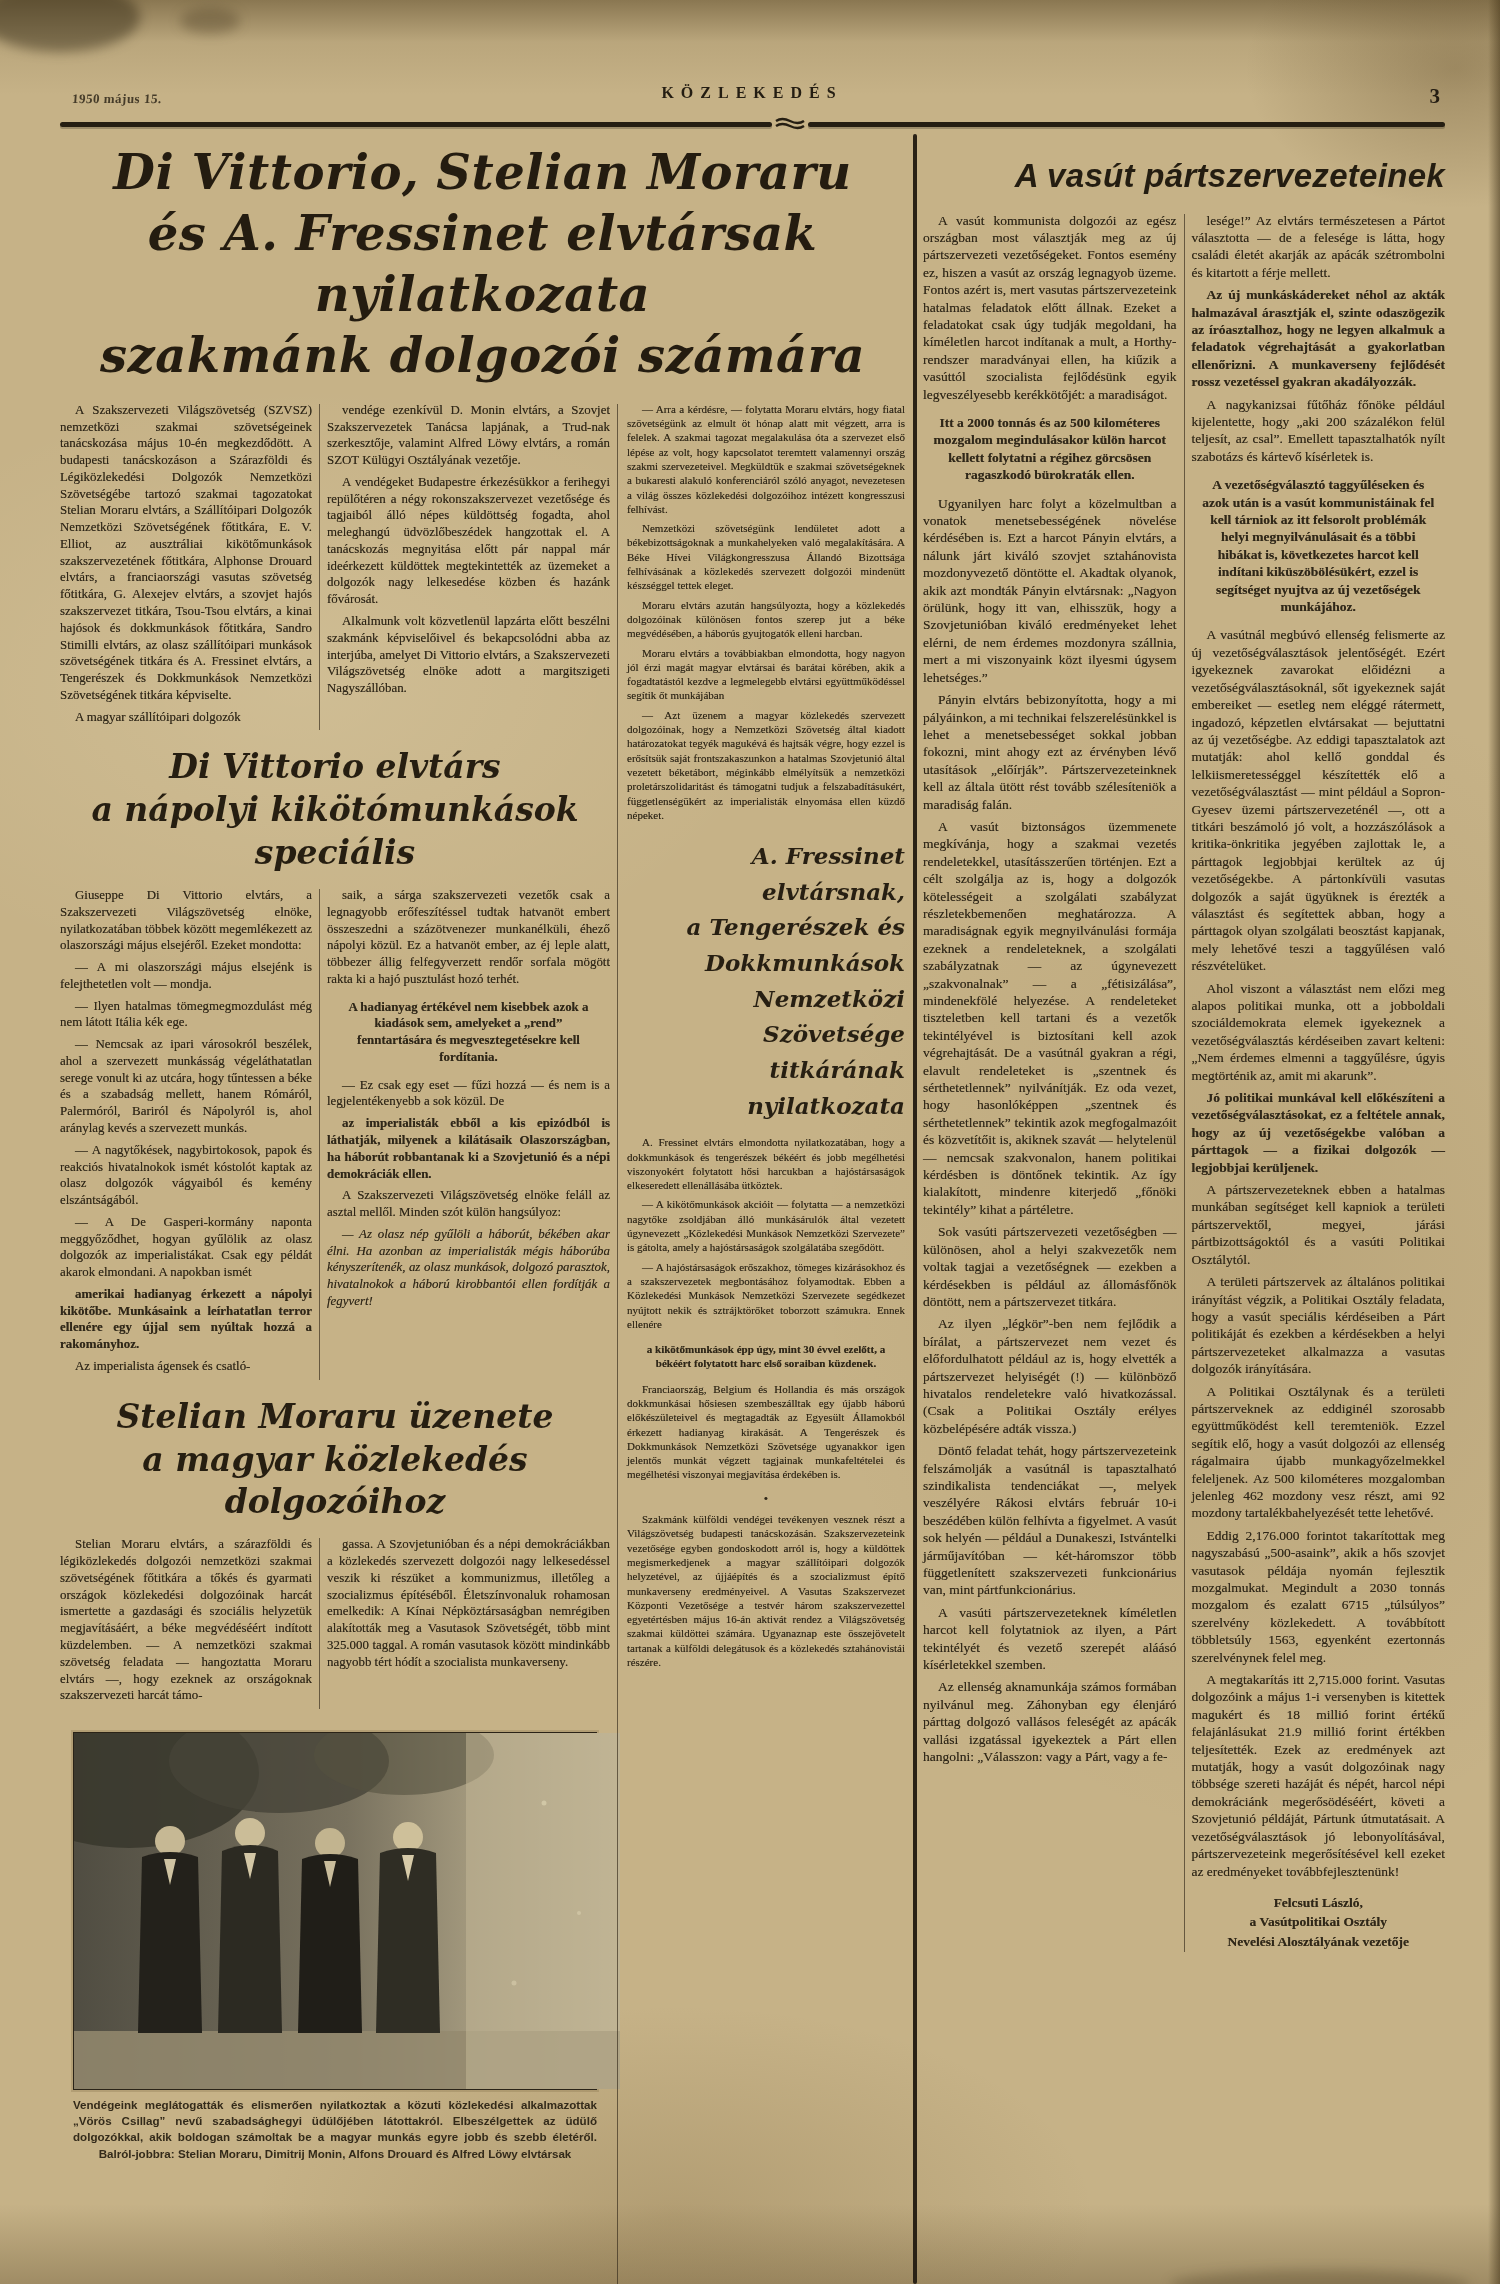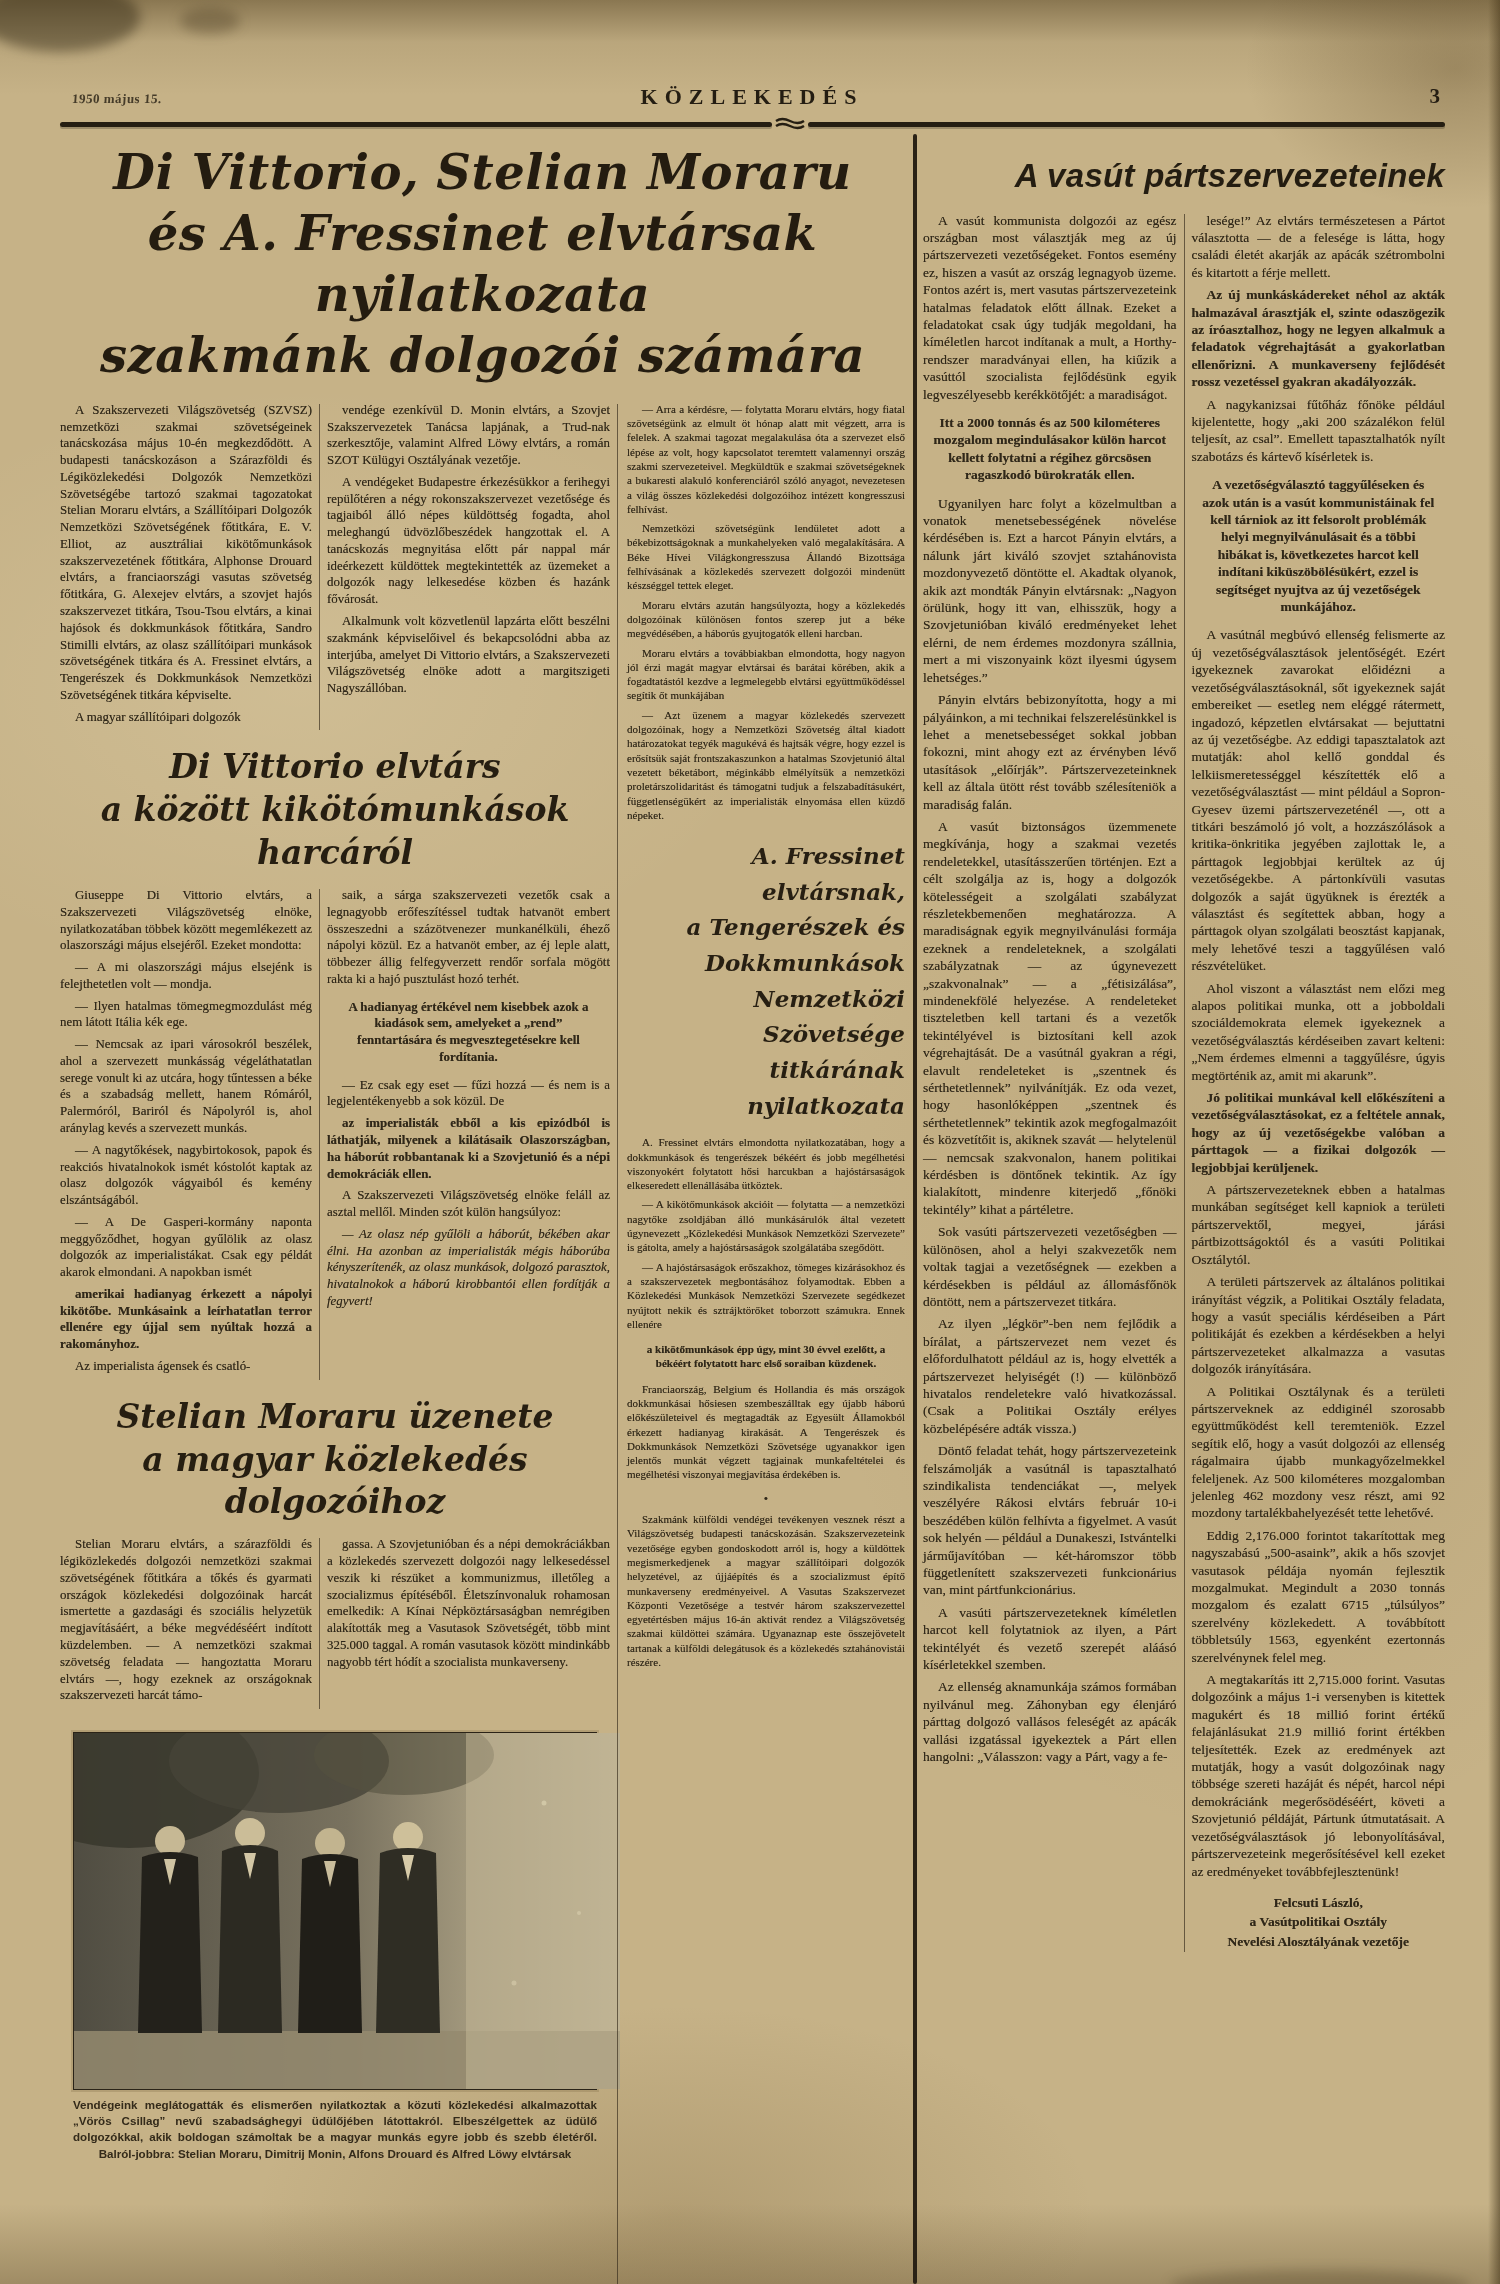--- a/index.html
+++ b/index.html
@@ -16,21 +16,21 @@
       linear-gradient(270deg, rgba(58,44,20,.55) 0, rgba(58,44,20,0) 12px);
     font-family:"Liberation Serif", serif;
   }
   .smudge{position:absolute;border-radius:50%;filter:blur(6px);pointer-events:none;}
   .s1{left:-20px;top:-18px;width:160px;height:70px;background:rgba(45,35,15,.45);}
   .s2{left:180px;top:8px;width:60px;height:26px;background:rgba(55,42,20,.3);}
   .s3{right:30px;top:2270px;width:300px;height:30px;background:rgba(55,42,20,.25);}
 
   .masthead-row{position:absolute;left:72px;right:60px;top:84px;display:flex;align-items:baseline;justify-content:space-between;}
   .issue-date{font-size:13px;font-weight:700;letter-spacing:.5px;opacity:.85;transform:skewX(-4deg);}
-  .masthead{position:absolute;left:0;right:8px;text-align:center;font-size:22px;font-weight:700;letter-spacing:7px;color:#241d12;}
+  .masthead{position:absolute;left:0;right:8px;text-align:center;font-size:16px;font-weight:700;letter-spacing:7px;color:#241d12;}
   .page-number{font-size:21px;font-weight:700;color:#241d12;}
 
   .top-rule{position:absolute;left:60px;right:55px;top:117px;display:flex;align-items:center;height:14px;}
   .top-rule .bar{height:5px;background:#251e12;border-radius:3px;box-shadow:0 2px 0 rgba(37,30,18,.25);}
   .top-rule .bar.left{width:712px;}
   .top-rule .bar.right{flex:1;}
   .ornament{width:36px;display:flex;justify-content:center;align-items:center;}
 
   .content{position:absolute;left:60px;right:55px;top:134px;bottom:0;display:flex;align-items:stretch;}
   .left-region{width:845px;flex:0 0 845px;display:flex;flex-direction:column;}
@@ -116,21 +116,21 @@
             <div class="vrule"></div>
             <div class="ncol col-b">
                 <p class="para s-n">vendége ezenkívül D. Monin elvtárs, a Szovjet Szakszervezetek Tanácsa lapjának, a Trud-nak szerkesztője, valamint Alfred Löwy elvtárs, a román SZOT Külügyi Osztályának vezetője.</p>
                 <p class="para s-n">A vendégeket Budapestre érkezésükkor a ferihegyi repülőtéren a négy rokonszakszervezet vezetősége és tagjaiból álló népes küldöttség fogadta, ahol meleghangú üdvözlőbeszédek hangzottak el. A tanácskozás megnyitása előtt pár nappal már ideérkezett küldöttek megtekintették az üzemeket a dolgozók nagy lelkesedése közben és hazánk fővárosát.</p>
                 <p class="para s-n">Alkalmunk volt közvetlenül lapzárta előtt beszélni szakmánk képviselőivel és bekapcsolódni abba az interjúba, amelyet Di Vittorio elvtárs, a Szakszervezeti Világszövetség elnöke adott a margitszigeti Nagyszállóban.</p>
               </div>
           </div>
 
           <h2 class="sub-headline">
               <div class="hline">Di Vittorio elvtárs</div>
-              <div class="hline">a között kikötómunkások harcáról</div>
+              <div class="hline">a nápolyi kikötómunkások speciális</div>
             </h2>
           <div class="col-row">
             <div class="ncol col-a">
                 <p class="para s-n">Giuseppe Di Vittorio elvtárs, a Szakszervezeti Világszövetség elnöke, nyilatkozatában többek között megemlékezett az olaszországi május elsejéről. Ezeket mondotta:</p>
                 <p class="para s-n">— A mi olaszországi május elsejénk is felejthetetlen volt — mondja.</p>
                 <p class="para s-n">— Ilyen hatalmas tömegmegmozdulást még nem látott Itália kék ege.</p>
                 <p class="para s-n">— Nemcsak az ipari városokról beszélek, ahol a szervezett munkásság végeláthatatlan serege vonult ki az utcára, hogy tűntessen a béke és a szabadság mellett, hanem Rómáról, Palermóról, Bariról és Nápolyról is, ahol aránylag kevés a szervezett munkás.</p>
                 <p class="para s-n">— A nagytőkések, nagybirtokosok, papok és reakciós hivatalnokok ismét kóstolót kaptak az olasz dolgozók vágyaiból és kemény elszántságából.</p>
                 <p class="para s-n">— A De Gasperi-kormány naponta meggyőződhet, hogyan gyűlölik az olasz dolgozók az imperialistákat. Csak egy példát akarok elmondani. A napokban ismét</p>
                 <p class="para s-b">amerikai hadianyag érkezett a nápolyi kikötőbe. Munkásaink a leírhatatlan terror ellenére egy újjal sem nyúltak hozzá a rakományhoz.</p>

